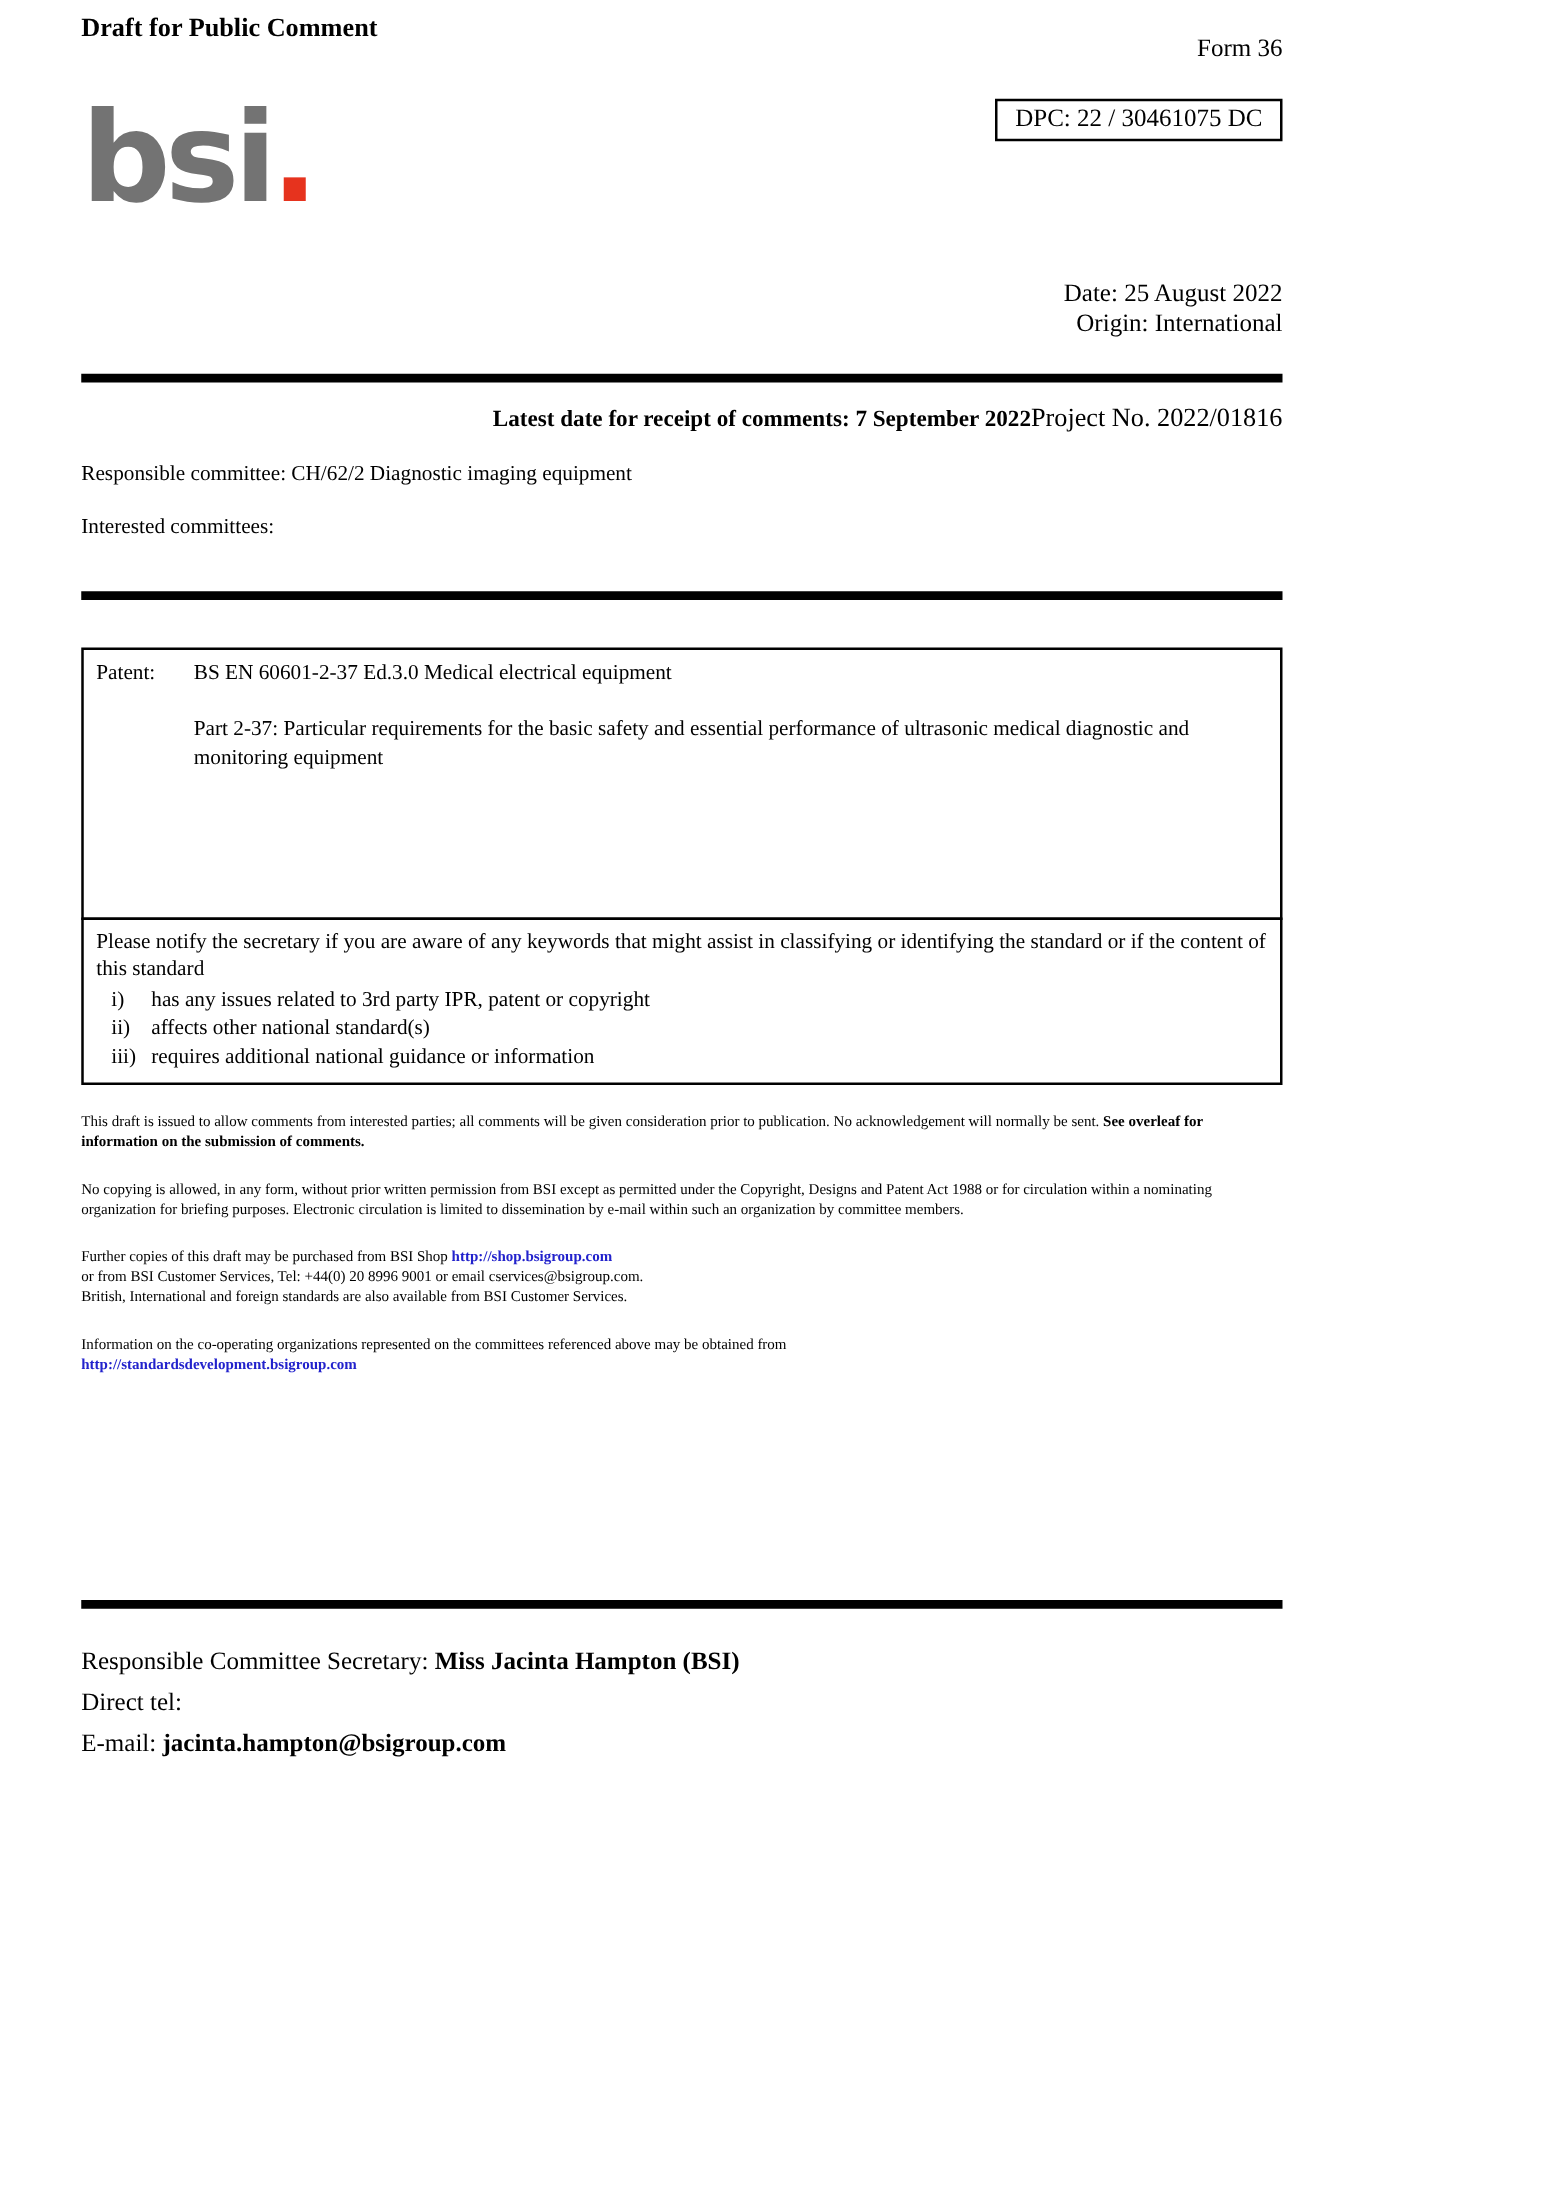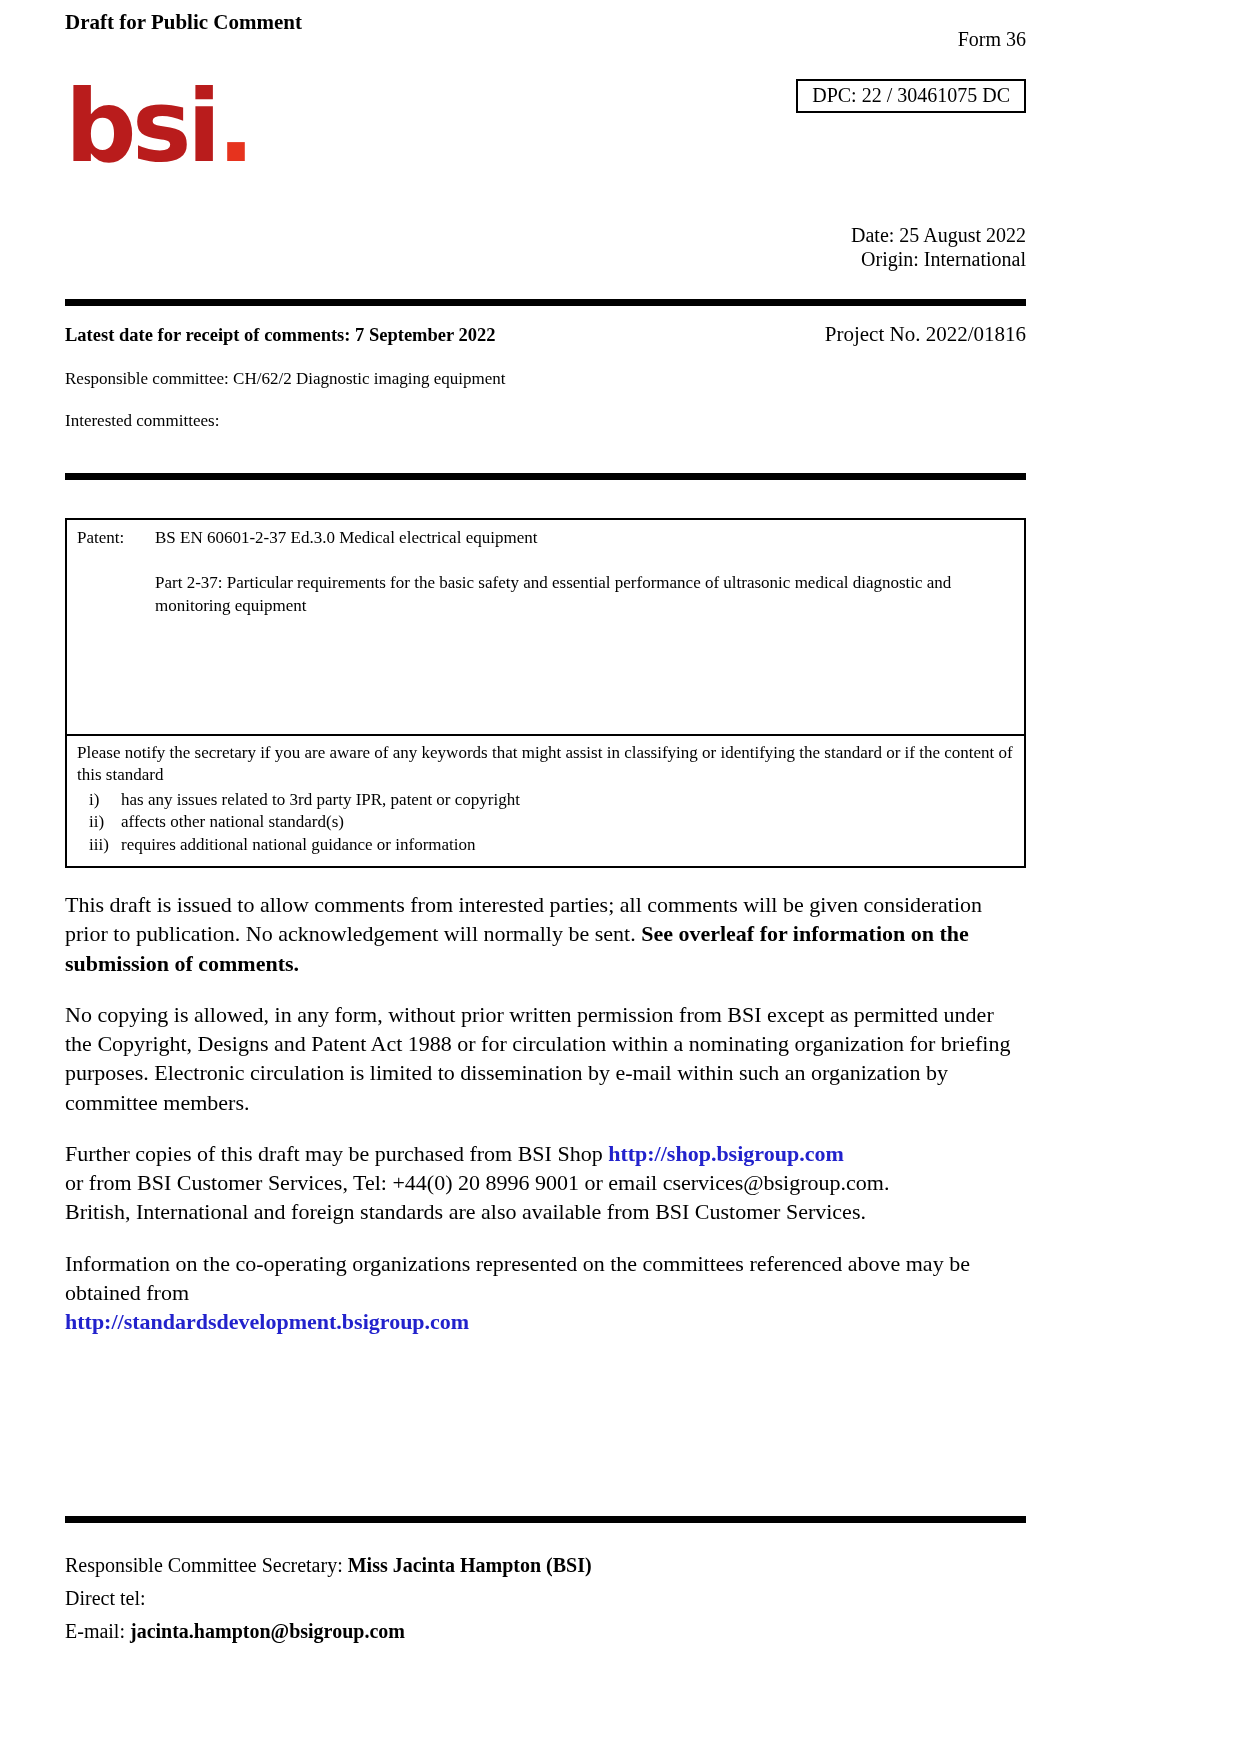--- a/index.html
+++ b/index.html
@@ -13,21 +13,21 @@
   .draft-label { font-weight:bold; font-size:21px; }
   .form-label { font-size:20px; margin-top:18px; }
 
   .top-grid { display:flex; justify-content:space-between; margin-top:28px; }
   .top-left { width:520px; }
   .top-right { text-align:right; }
 
   .logo { line-height:0.95; white-space:nowrap; }
   .logo-text {
     font-family:"DejaVu Sans", sans-serif; font-weight:bold;
-    font-size:100px; letter-spacing:-0.045em; color:#b91c1c;
+    font-size:100px; letter-spacing:-0.045em; color:#737373;
   }
   .logo-dot {
     font-family:"DejaVu Sans", sans-serif; font-weight:bold;
     font-size:100px; color:var(--accent-red, #e63323);
   }
 
   .contact { margin-top:22px; }
   .hq-title { font-weight:bold; font-size:16px; }
   .address { font-size:15.5px; margin-top:18px; }
   .tel-block { margin-top:18px; font-size:15px; line-height:1.35; }
@@ -36,21 +36,21 @@
     display:inline-block; border:2px solid #000;
     font-size:20px; padding:3px 14px 4px 14px;
   }
   .date-block { margin-top:110px; font-size:20px; line-height:1.2; }
 
   .divider { height:7px; background:#000; }
   .div-1 { margin-top:28px; }
   .div-2 { margin-top:42px; }
   .div-3 { margin-top:180px; }
 
-  .comments-row { display:flex; justify-content:space-between; align-items:baseline; margin-top:16px; }
+  .comments-row { display:flex; justify-content:flex-end; align-items:baseline; margin-top:16px; }
   .latest-date { font-weight:bold; font-size:18.5px; }
   .project-no { font-size:21px; }
   .committee-line { font-size:17px; margin-top:22px; }
 
   .title-box {
     border:2px solid #000; margin-top:38px; min-height:218px;
     display:flex; padding:8px 10px; font-size:17px;
   }
   .title-label { width:78px; flex:0 0 78px; }
   .title-content { flex:1; padding-right:6px; }
@@ -59,21 +59,21 @@
   .keywords-box {
     border:2px solid #000; margin-top:-2px; min-height:126px;
     padding:6px 10px 10px 10px; font-size:17px; line-height:1.32;
   }
   .kw-items { margin-top:2px; padding-left:12px; }
   .kw-item { display:flex; }
   .kw-marker { flex:0 0 32px; }
 
   .warning { text-align:center; font-weight:bold; font-size:17.5px; margin-top:30px; line-height:1.4; }
 
-  .para { font-size:22px; line-height:1.33; margin-top:22px; }
+  .para { font-size:12px; line-height:1.33; margin-top:22px; }
   .para .bold { font-weight:bold; }
   .link {
     color:var(--link-color, #2222cc); font-weight:bold; text-decoration:none; cursor:pointer;
   }
   .para-gap-lg { }
 
   .footer { margin-top:26px; font-size:20px; line-height:1.65; }
   .footer .bold { font-weight:bold; }
 </style>
 </head>

